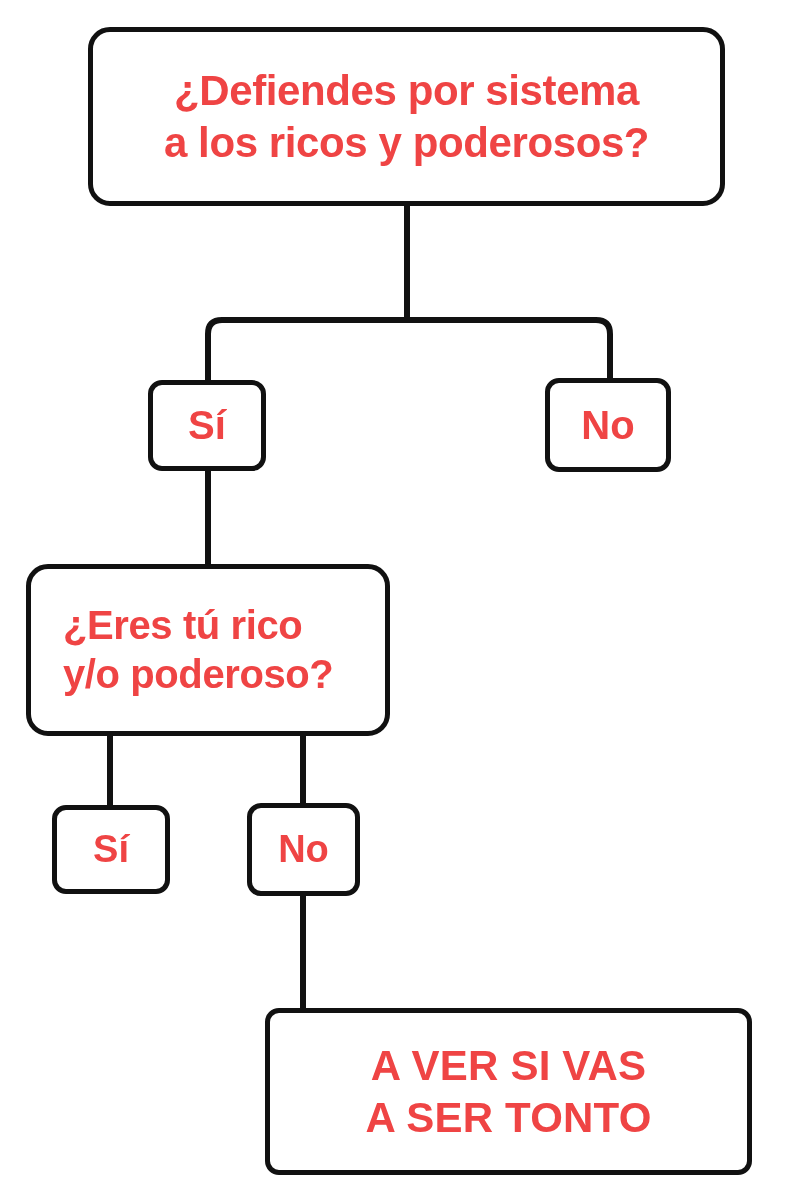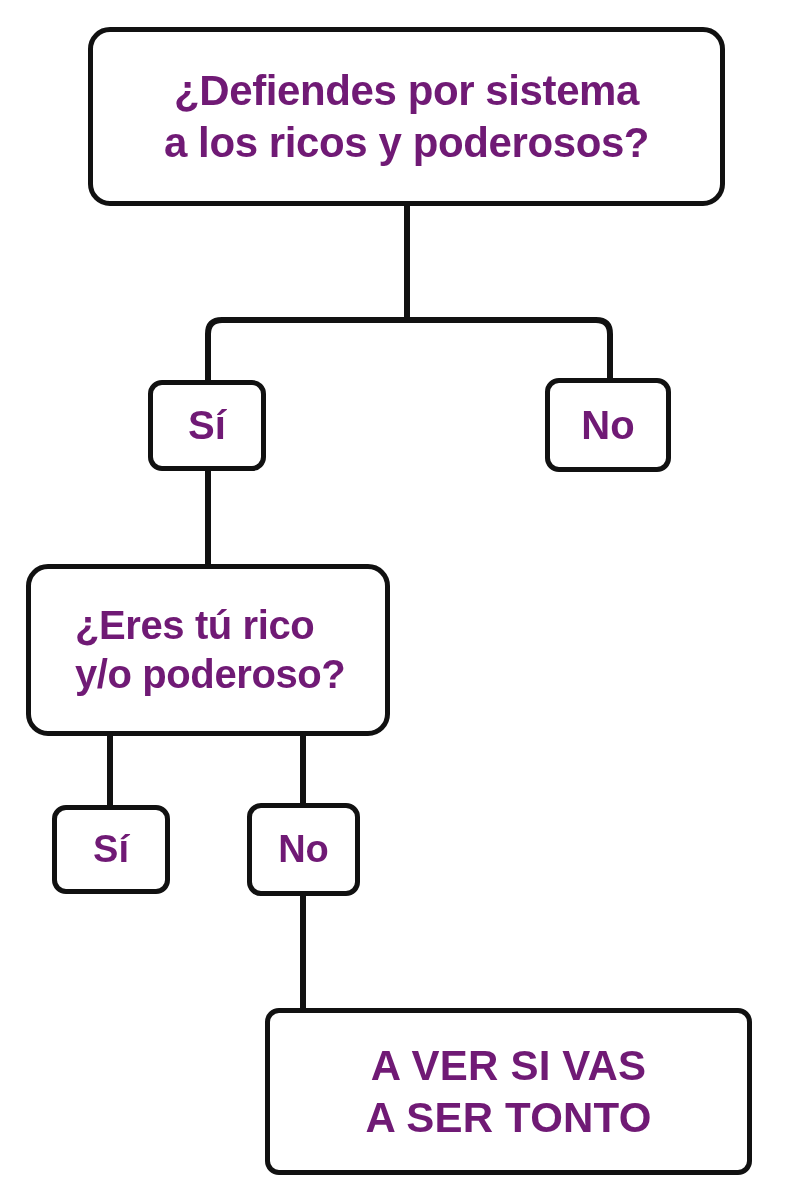--- a/index.html
+++ b/index.html
@@ -29,21 +29,21 @@
   .node {
     position: absolute;
     box-sizing: border-box;
     background: #ffffff;
     border: 5px solid #111111;
     border-radius: 16px;
     display: flex;
     align-items: center;
     justify-content: center;
     text-align: center;
-    color: #701a75;
+    color: #ef4444;
     line-height: 1.22;
     z-index: 2;
   }
   .node.question {
     border-radius: 22px;
   }
   .node .txt {
     display: block;
     white-space: pre-line;
     padding: 0 10px;
@@ -75,21 +75,21 @@
   }
 
   
   #node-q2 {
     left: 26px; top: 564px;
     width: 364px; height: 172px;
     font-size: 40px;
     font-weight: 700;
     letter-spacing: -0.4px;
   }
-  #node-q2 .txt { text-align: left; padding-left: 44px; width: 100%; }
+  #node-q2 .txt { text-align: left; padding-left: 32px; width: 100%; }
 
   
   #node-a2-yes {
     left: 52px; top: 805px;
     width: 118px; height: 89px;
     font-size: 38px;
     font-weight: 700;
     border-radius: 14px;
   }
   #node-a2-no {

